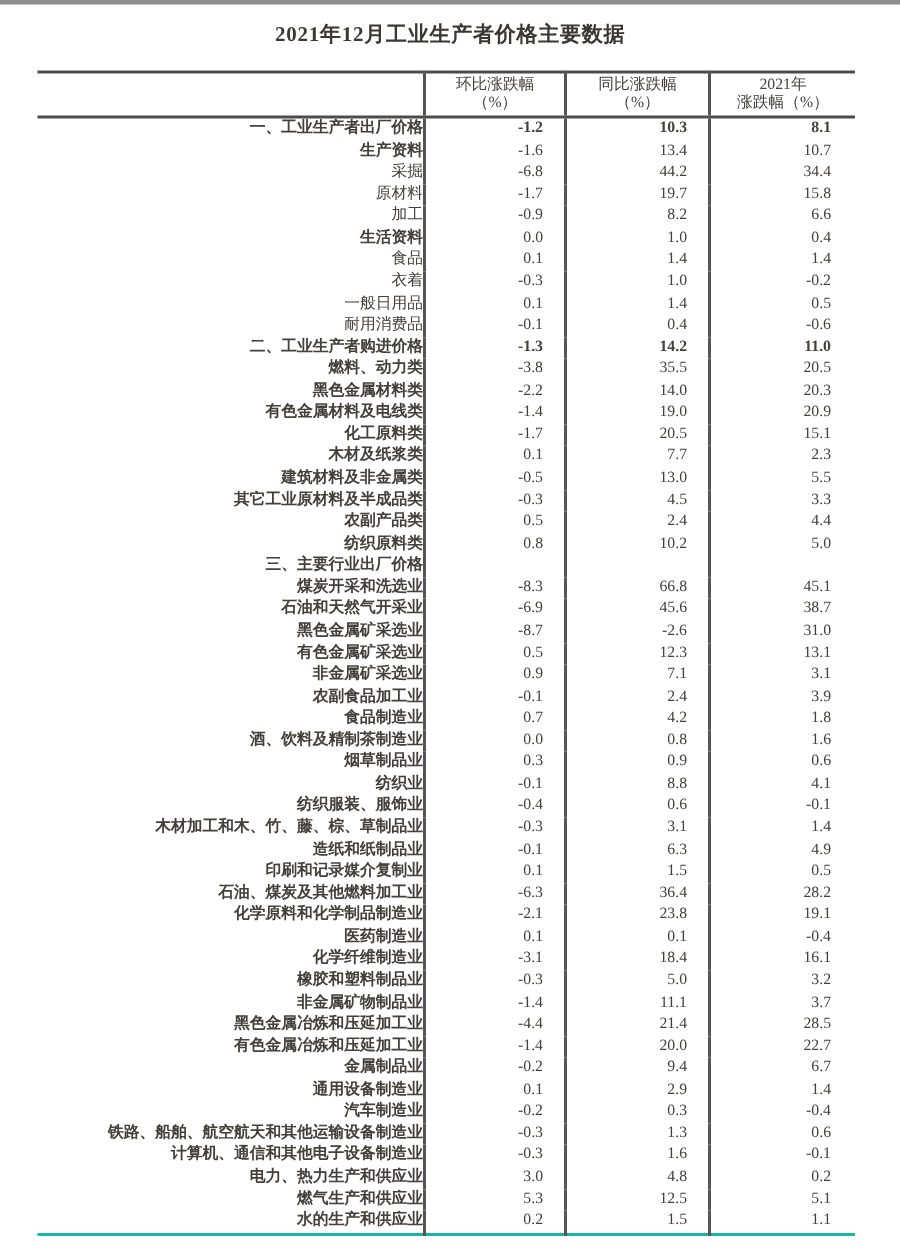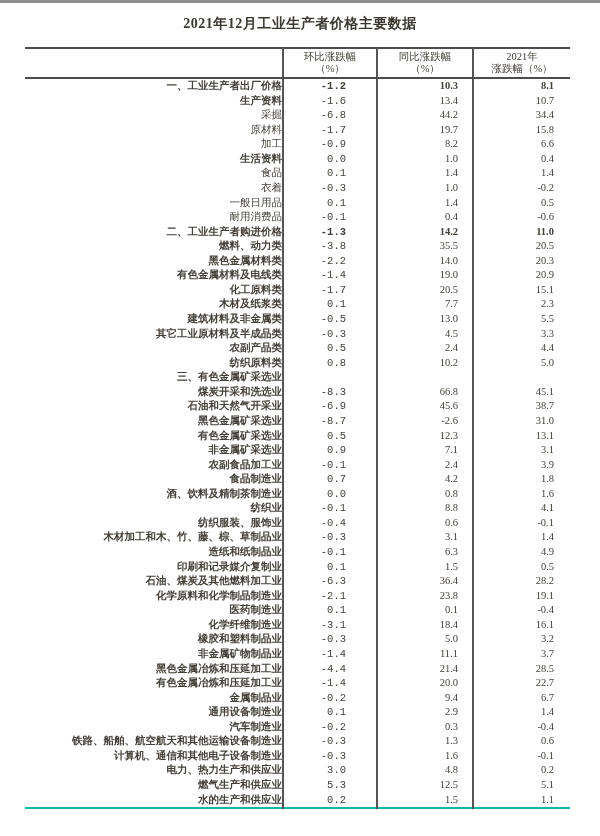--- a/index.html
+++ b/index.html
@@ -28,21 +28,21 @@
   .vline { border-left:2px solid #555555; }
   tbody td {
     height:14.57px; font-size:10.5px; line-height:14.57px;
     vertical-align:middle; white-space:nowrap; overflow:hidden;
   }
   td.label { text-align:right; }
   td.indent-0 { padding-left:3px; }
   td.indent-1 { padding-left:23px;font-weight:bold; }
   td.indent-2 { padding-left:32px; }
   td.num { text-align:right; }
-  td.num-0 { padding-right:30px;font-family:Liberation Mono, monospace; }
+  td.num-0 { padding-right:14px; }
   td.num-1 { padding-right:14px; }
   td.num-2 { padding-right:16px; }
   tr.bold td { font-weight:bold; }
 </style>
 </head>
 <body>
 
 <div class="top-bar"></div>
 
 <h1 class="title">2021年12月工业生产者价格主要数据</h1>
@@ -186,21 +186,21 @@
         <td class="num num-1 vline">2.4</td>
         <td class="num num-2 vline">4.4</td>
       </tr>
       <tr>
         <td class="label indent-1">纺织原料类</td>
         <td class="num num-0 vline">0.8</td>
         <td class="num num-1 vline">10.2</td>
         <td class="num num-2 vline">5.0</td>
       </tr>
       <tr class="bold">
-        <td class="label indent-0">三、有色金属矿采选业</td>
+        <td class="label indent-0">三、主要行业出厂价格</td>
         <td class="num num-0 vline"></td>
         <td class="num num-1 vline"></td>
         <td class="num num-2 vline"></td>
       </tr>
       <tr>
         <td class="label indent-1">煤炭开采和洗选业</td>
         <td class="num num-0 vline">-8.3</td>
         <td class="num num-1 vline">66.8</td>
         <td class="num num-2 vline">45.1</td>
       </tr>
@@ -240,20 +240,26 @@
         <td class="num num-1 vline">4.2</td>
         <td class="num num-2 vline">1.8</td>
       </tr>
       <tr>
         <td class="label indent-1">酒、饮料及精制茶制造业</td>
         <td class="num num-0 vline">0.0</td>
         <td class="num num-1 vline">0.8</td>
         <td class="num num-2 vline">1.6</td>
       </tr>
       <tr>
+        <td class="label indent-1">烟草制品业</td>
+        <td class="num num-0 vline">0.3</td>
+        <td class="num num-1 vline">0.9</td>
+        <td class="num num-2 vline">0.6</td>
+      </tr>
+      <tr>
         <td class="label indent-1">纺织业</td>
         <td class="num num-0 vline">-0.1</td>
         <td class="num num-1 vline">8.8</td>
         <td class="num num-2 vline">4.1</td>
       </tr>
       <tr>
         <td class="label indent-1">纺织服装、服饰业</td>
         <td class="num num-0 vline">-0.4</td>
         <td class="num num-1 vline">0.6</td>
         <td class="num num-2 vline">-0.1</td>

